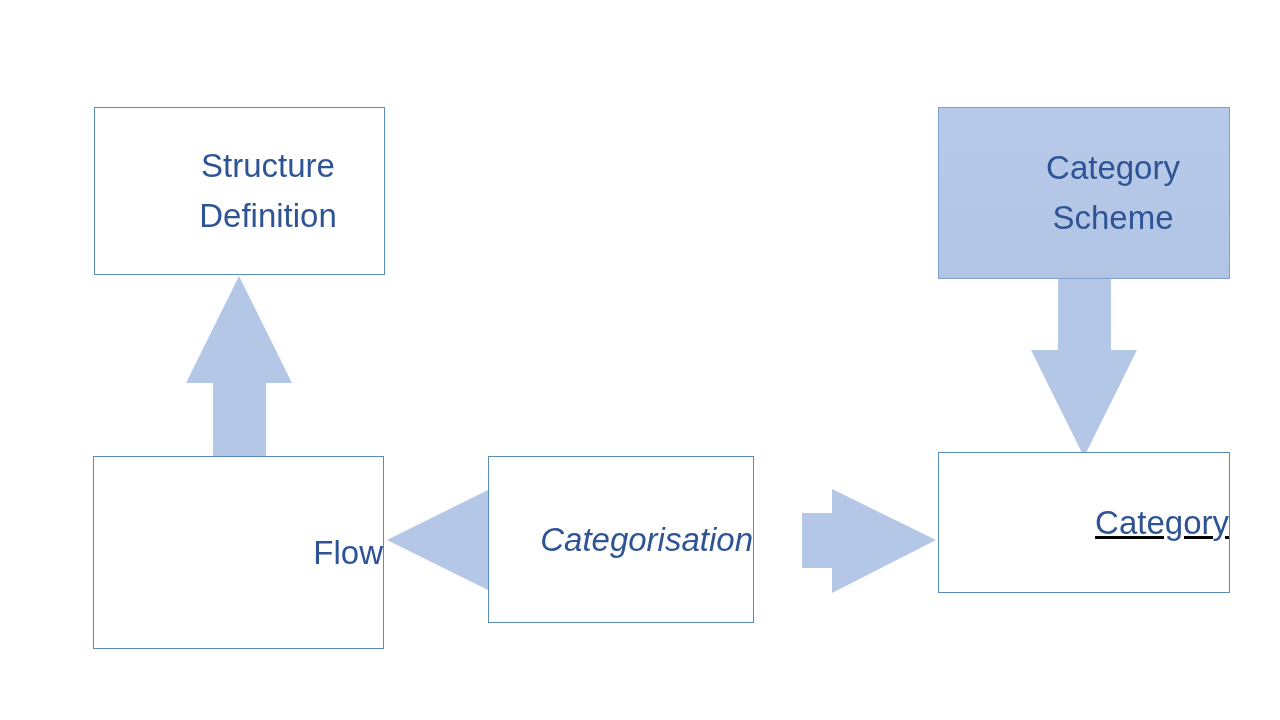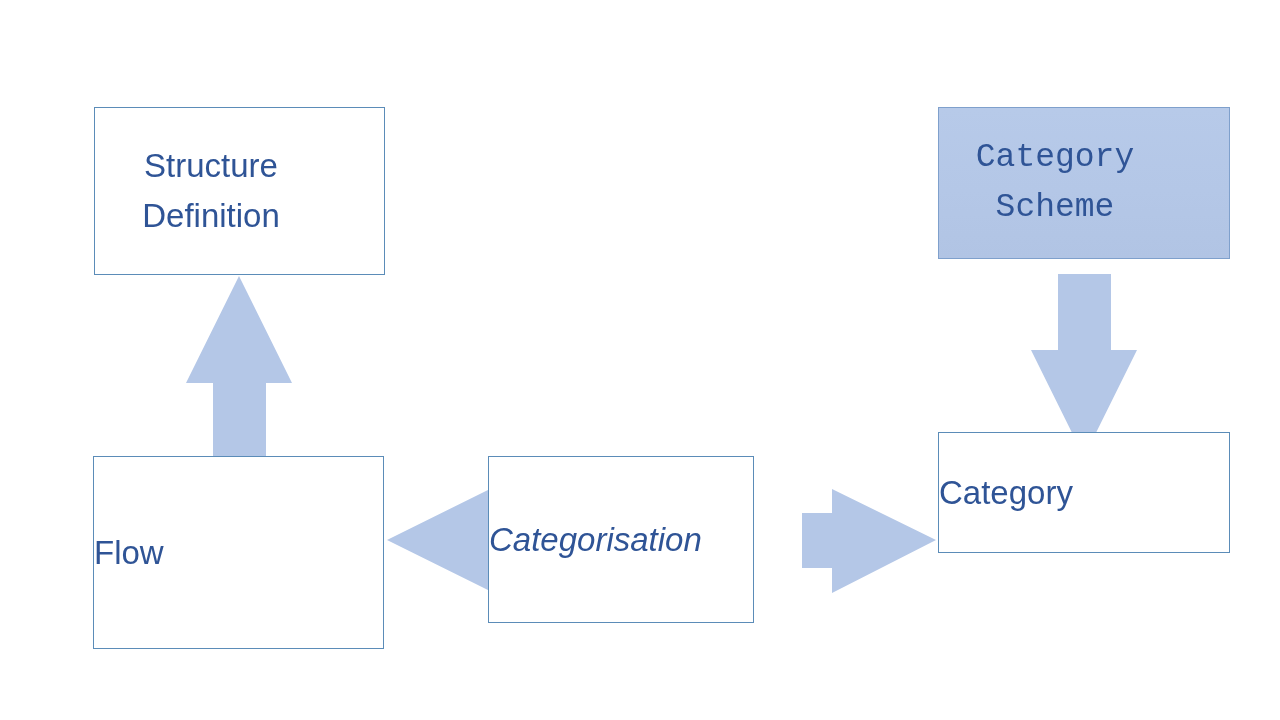--- a/index.html
+++ b/index.html
@@ -21,44 +21,44 @@
     top: 0;
     width: 1280px;
     height: 720px;
     z-index: 1;
   }
   .node {
     position: absolute;
     z-index: 2;
     display: flex;
     align-items: center;
-    justify-content: flex-start;
+    justify-content: flex-end;
     text-align: center;
     box-sizing: border-box;
     background: #ffffff;
     border: 1.5px solid #5b8cb8;
   }
   .node .label {
     color: #2f5496;
     font-size: 33px;
     line-height: 50px;
     font-weight: 400;
   }
   .node.two-line .label {
     width: 232px;
   }
   .node.highlight {
     background: linear-gradient(180deg, #b7cae9 0%, #b4c7e7 55%, #b1c4e4 100%);
     border: 1.5px solid #7fa0cc;
   }
   #node-structure-definition { left: 94px;  top: 107px; width: 291px; height: 168px; }
-  #node-category-scheme      { left: 938px; top: 107px; width: 292px; height: 152px; font-family: Liberation Mono, monospace; }
+  #node-category-scheme      { left: 938px; top: 107px; width: 292px; height: 172px; }
   #node-flow                 { left: 93px;  top: 456px; width: 291px; height: 193px; }
   #node-categorisation       { left: 488px; top: 456px; width: 266px; height: 167px; font-style: italic; }
-  #node-category             { left: 938px; top: 432px; width: 292px; height: 121px; }
+  #node-category             { left: 938px; top: 452px; width: 292px; height: 141px; text-decoration: underline; }
 </style>
 </head>
 <body>
 
 <div class="canvas">
 
   <svg class="arrow-layer" viewBox="0 0 1280 720" xmlns="http://www.w3.org/2000/svg">
     <polygon points="213,457 213,383 186,383 239,276 292,383 266,383 266,457" fill="#b4c7e7"></polygon>
     <polygon points="1058,274 1058,350 1031,350 1084,457 1137,350 1111,350 1111,274" fill="#b4c7e7"></polygon>
     <polygon points="518,513 492,513 492,488 387,540 492,592 492,568 518,568" fill="#b4c7e7"></polygon>

